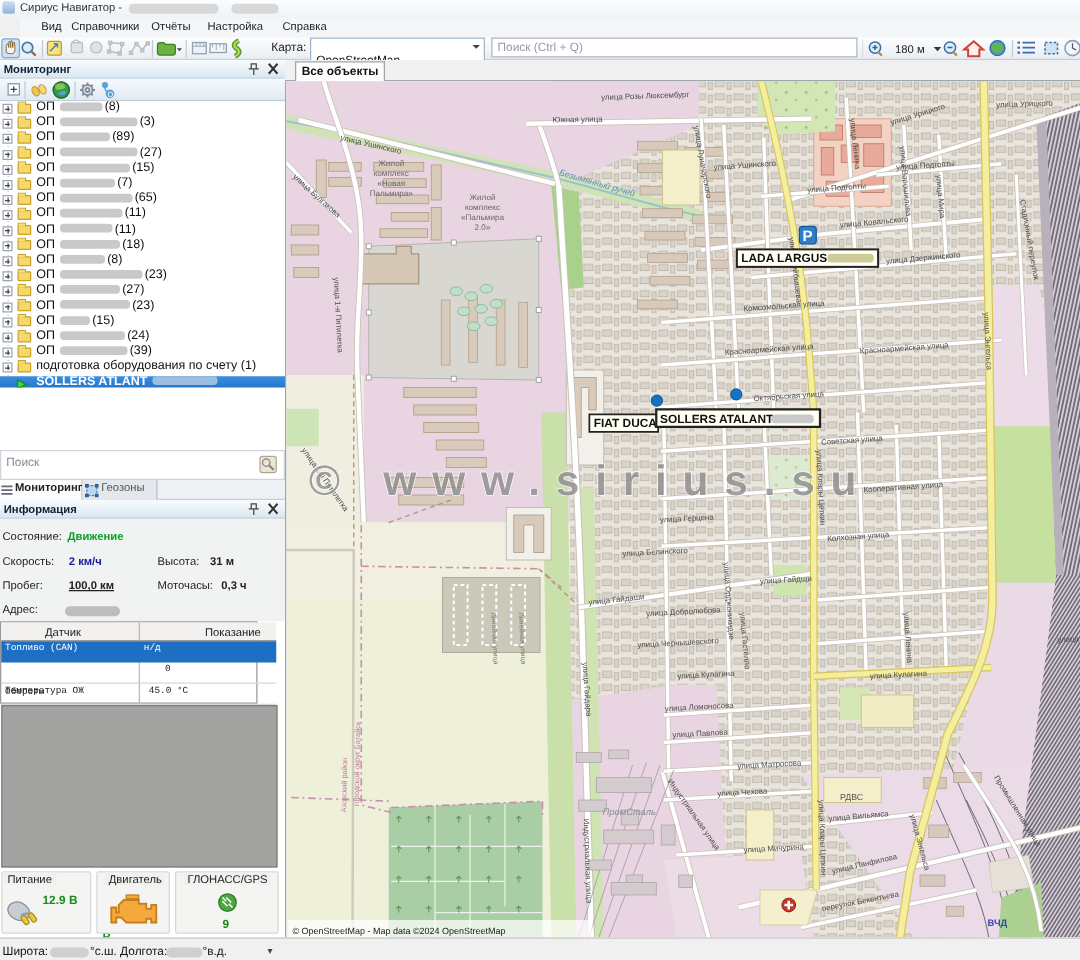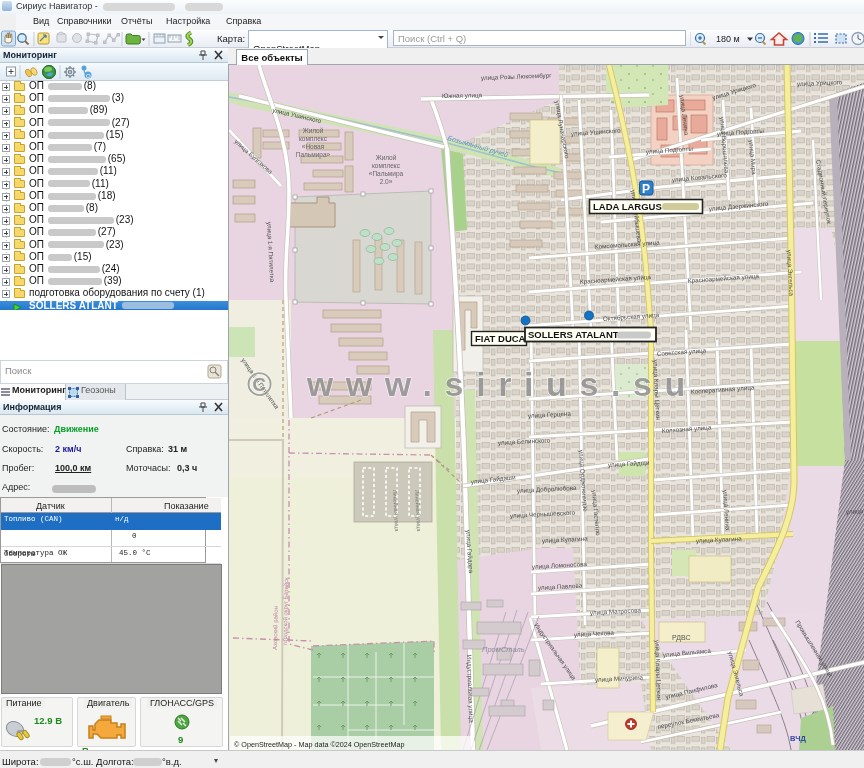--- a/index.html
+++ b/index.html
@@ -286,21 +286,21 @@
     <svg class="abs" style="left:198px;top:2px;" width="26" height="11" viewBox="0 0 26 11">
         <path d="M3 1 h4 v4 h-4 z M5 5 v5 M1 5 h8" stroke="#444" fill="none"></path>
         <path d="M17 1 L24 9 M24 1 L17 9" stroke="#333" stroke-width="1.6"></path>
       </svg>
   </div>
   <div id="infopanel">
     <span class="irow" style="top:9px;">Состояние:</span>
       <span class="ival abs" style="left:54px;top:9px;color:#0aa02a;">Движение</span>
     <span class="irow" style="top:29px;">Скорость:</span>
       <span class="ival abs" style="left:55px;top:29px;color:#1a1aa0;">2 км/ч</span>
-    <span class="irow abs" style="left:126px;top:29px;">Справка:</span>
+    <span class="irow abs" style="left:126px;top:29px;">Высота:</span>
       <span class="ival abs" style="left:168px;top:29px;">31 м</span>
     <span class="irow" style="top:48px;">Пробег:</span>
       <span class="ival abs" style="left:55px;top:48px;text-decoration:underline;">100,0 км</span>
     <span class="irow abs" style="left:126px;top:48px;text-align:center;">Моточасы:</span>
       <span class="ival abs" style="left:177px;top:48px;">0,3 ч</span>
     <span class="irow" style="top:67px;">Адрес:</span>
       <span class="blur abs" style="left:52px;top:70px;width:44px;height:8px;background:#bdbdbd;"></span>
   </div>
   <div id="senstable">
     <div class="abs" style="left:0;top:0;width:220px;height:15px;background:#f2f1ef;border-bottom:1px solid #9a9a9a;font-size:9px;color:#222;">

